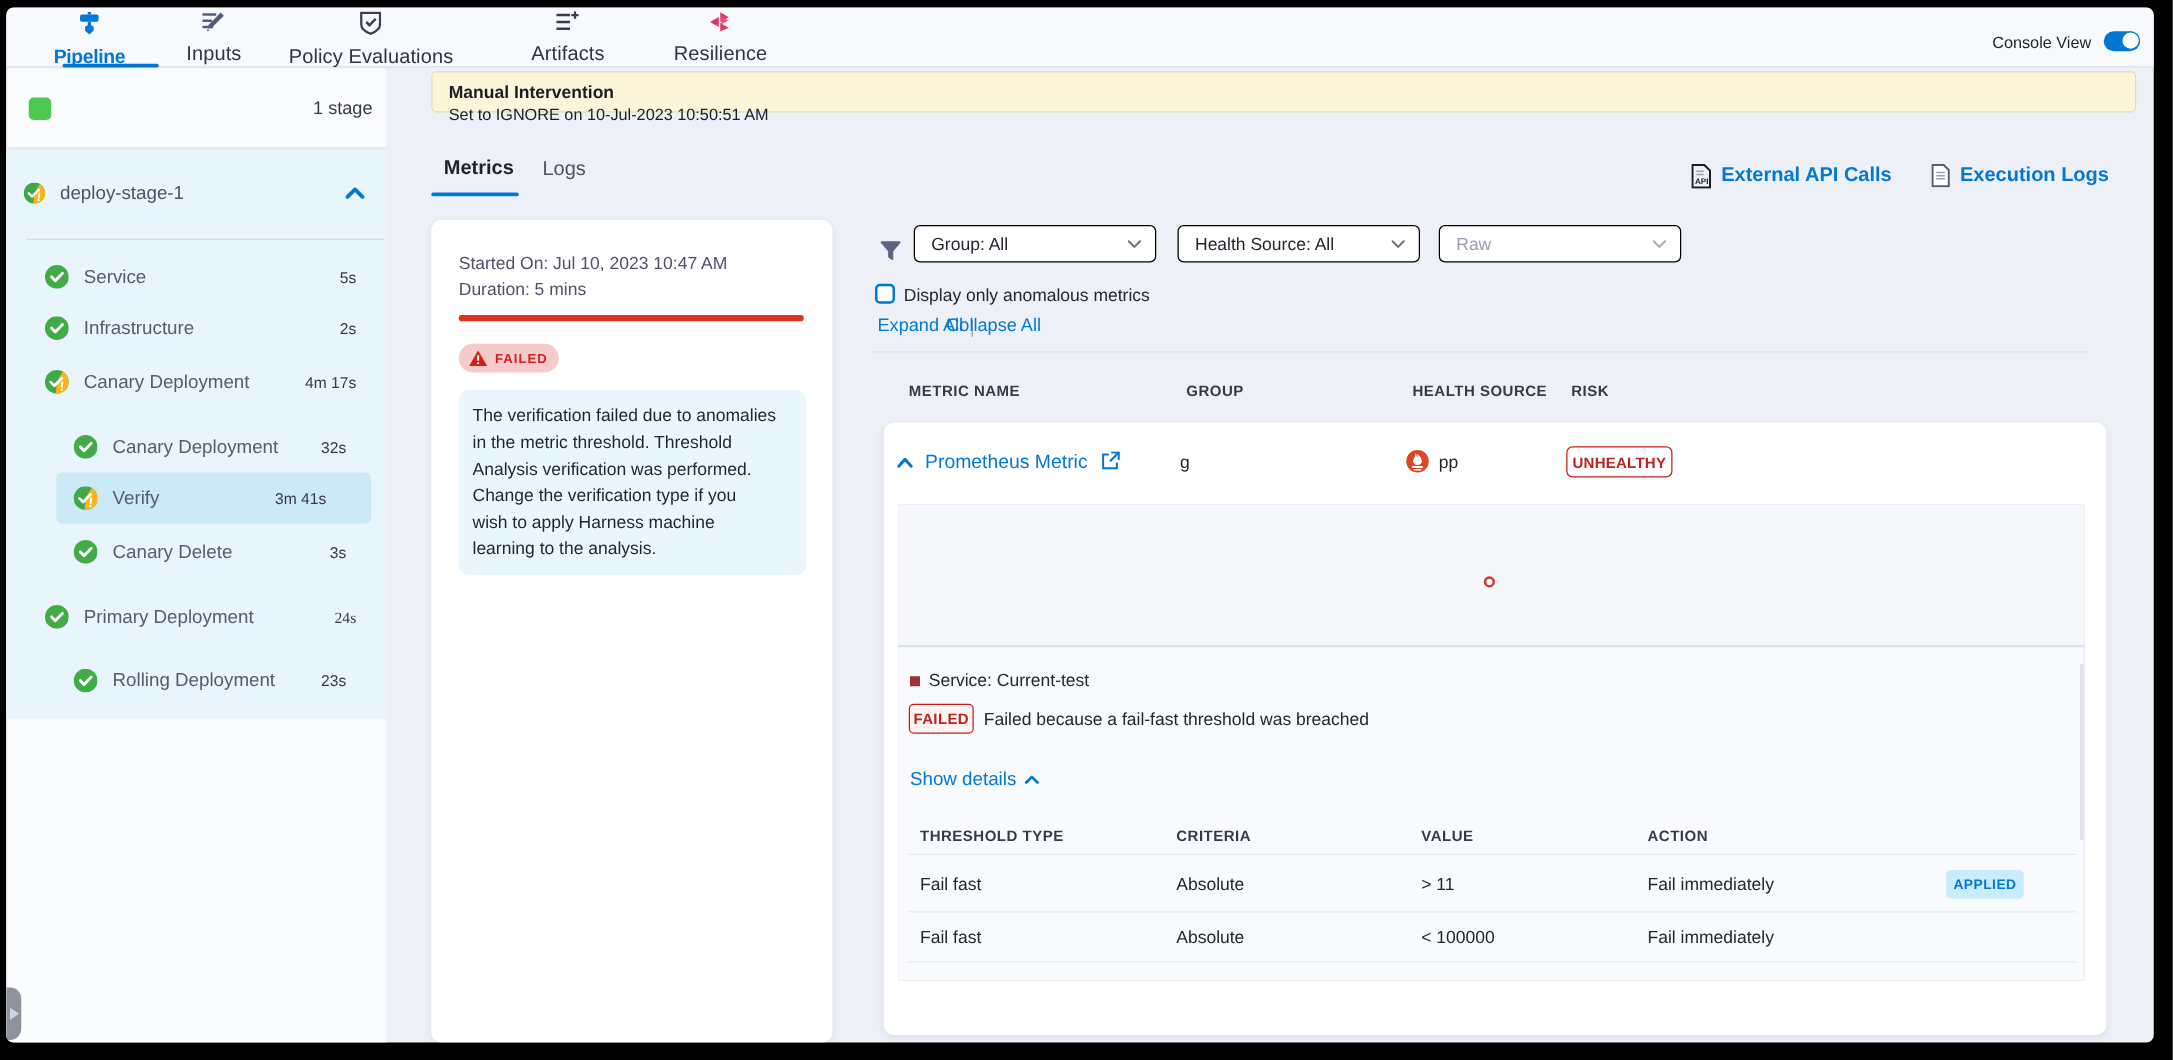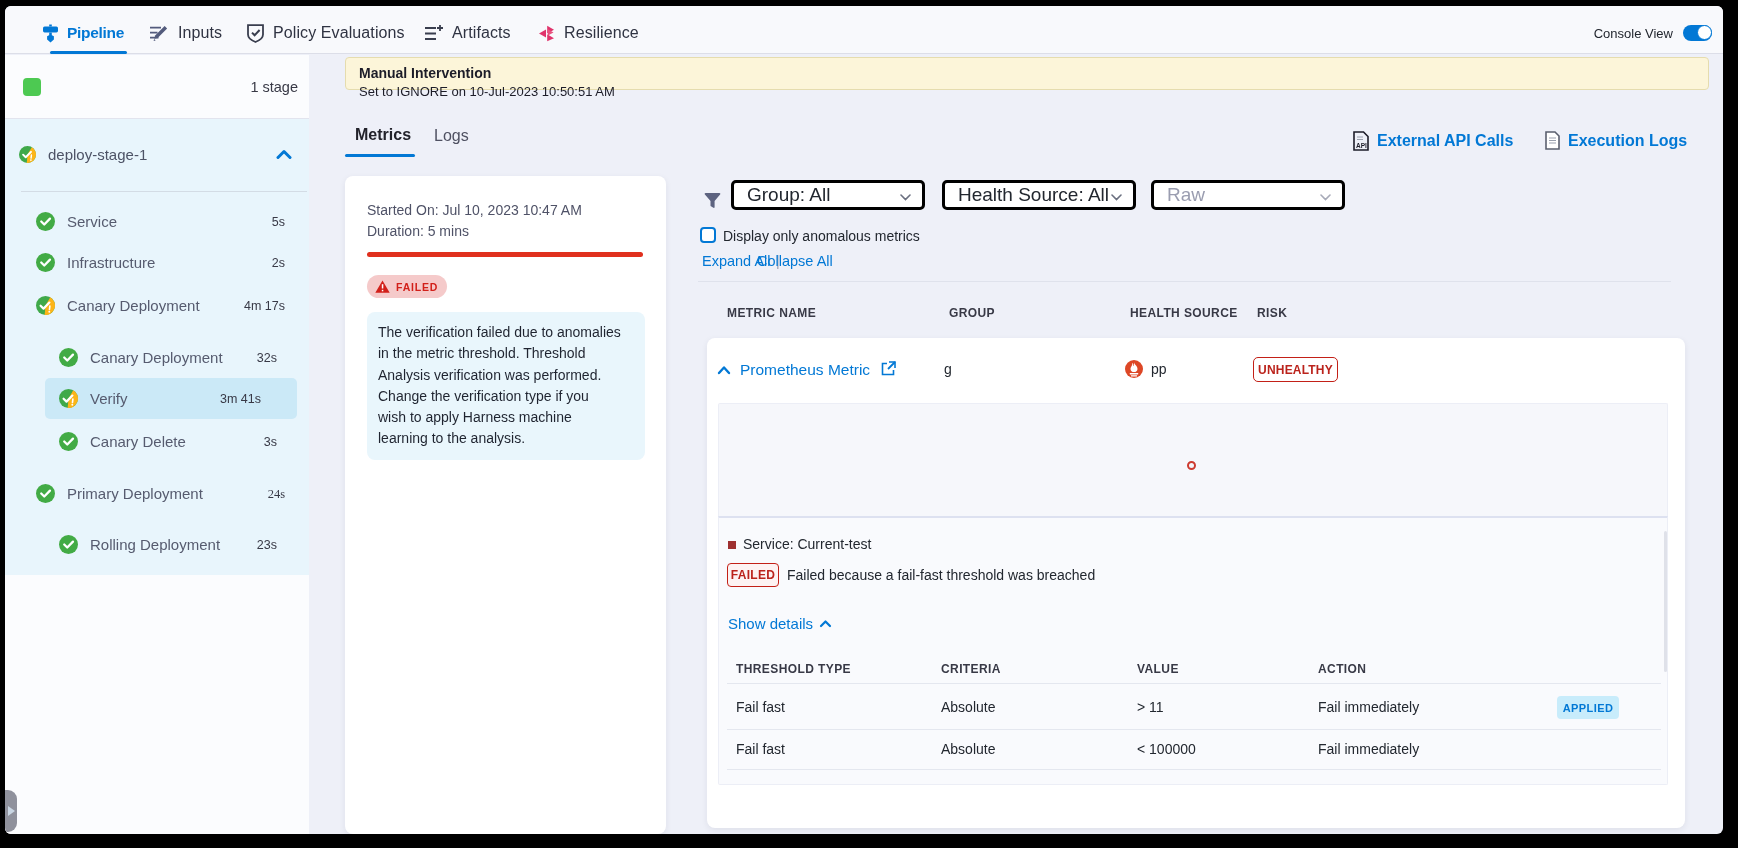--- a/index.html
+++ b/index.html
@@ -1,21 +1,21 @@
 <!DOCTYPE html>
 <html><head>
 <meta charset="utf-8">
 <style>
 * { margin:0; padding:0; box-sizing:border-box; }
 html,body { width:1738px; height:848px; background:#000; font-family:"Liberation Sans", sans-serif; overflow:hidden; }
 #app { position:absolute; left:5px; top:6px; width:1718px; height:828px; background:#eef0f8; border-radius:6px; overflow:hidden; }
 
 
 #nav { position:absolute; left:0; top:0; width:100%; height:48px; background:#f8f9fc; border-bottom:1px solid #dcdee8; }
-.navitem { position:absolute; top:3px; height:48px; display:flex; align-items:center; gap:9px; font-size:16px; font-weight:500; color:#2f3342; letter-spacing:0.1px; }
+.navitem { position:absolute; top:3px; height:48px; display:flex; align-items:center; gap:9px; font-size:16px; font-weight:500; color:#2f3342; letter-spacing:0.1px;flex-direction:column; }
 .navitem.active { color:#0278d5; font-weight:700; font-size:15.5px; letter-spacing:-0.3px; }
 #nav-underline { position:absolute; left:45px; top:45px; width:77px; height:3px; background:#0278d5; border-radius:2px; }
 #consoleview { position:absolute; right:11px; top:3px; height:48px; display:flex; align-items:center; gap:10px; font-size:13px; color:#22262e; }
 #toggle { width:29px; height:16px; background:#0278d5; border-radius:9px; position:relative; }
 #toggle::after { content:""; position:absolute; right:0px; top:0px; width:13px; height:13px; background:#fff; border:1.5px solid #0278d5; border-radius:50%; }
 
 
 #sidebar { position:absolute; left:0; top:49px; width:304px; bottom:0; background:#fbfcfe; }
 .greensq { position:absolute; left:18px; top:23px; width:18px; height:18px; background:#4dc952; border-radius:4px; }
 .onestage { position:absolute; right:11px; top:24px; font-size:14.5px; color:#383946; }
@@ -42,21 +42,21 @@
 
 #midcard { position:absolute; left:340px; top:170px; width:321px; height:658px; background:#fff; border-radius:8px; box-shadow:0 2px 6px rgba(40,41,61,0.08); }
 #midcard .started { position:absolute; left:22px; top:24px; font-size:14px; color:#4f5267; line-height:21px; }
 #redbar { position:absolute; left:22px; top:76px; width:276px; height:5px; background:#e0301e; border-radius:3px; }
 #failpill { position:absolute; left:22px; top:99px; height:23px; padding:0 9px 0 8px; background:#f5caca; border-radius:12px; display:flex; align-items:center; gap:6px; }
 #failpill span { font-size:10.5px; font-weight:700; color:#d2201a; letter-spacing:0.8px; }
 #infobox { position:absolute; left:22px; top:136px; width:278px; height:148px; background:#e9f6fc; border-radius:8px; padding:10px 11px; font-size:14px; line-height:21.3px; color:#1f2430; }
 
 
 #funnel { position:absolute; left:699px; top:186px; }
-.dd { position:absolute; top:174px; width:194px; height:30px; background:#fff; border:3px solid #000000; border-radius:5px; display:flex; align-items:center; padding:0 13px; font-size:19px; font-weight:500; color:#22272f; }
+.dd { position:absolute; top:174px; width:194px; height:30px; background:#fff; border:1px solid #000000; border-radius:5px; display:flex; align-items:center; padding:0 13px; font-size:14px; font-weight:500; color:#22272f; }
 .dd svg { position:absolute; right:11px; top:11px; }
 .cb { position:absolute; left:695px; top:221px; width:16px; height:16px; border:2px solid #0278d5; border-radius:4px; background:#fff; }
 .cblabel { position:absolute; left:718px; top:222px; font-size:14px; color:#22272f; }
 .bluelink { position:absolute; top:247px; font-size:14.5px; font-weight:500; color:#0278d5; }
 #linkpipe { position:absolute; left:771px; top:247px; color:#9a9db0; font-size:14px; }
 #divider1 { position:absolute; left:693px; top:275px; width:973px; height:1px; background:#dfe2ec; }
 .colhdr { position:absolute; top:300px; font-size:12px; font-weight:700; color:#383946; letter-spacing:0.4px; }
 
 
 #rightcard { position:absolute; left:702px; top:332px; width:978px; height:490px; background:#fff; border-radius:8px; box-shadow:0 2px 6px rgba(40,41,61,0.08); }
@@ -95,21 +95,21 @@
     <div class="navitem" style="left:144px;">
       <svg width="20" height="17" viewBox="0 0 20 17" fill="none" stroke="#535b7c" stroke-width="1.9">
           <path d="M1 2.6 h11"></path>
           <path d="M1 7.6 h7.5"></path>
           <path d="M1 12.6 h8.5"></path>
           <path d="M15.6 1 l2.5 2.5 L8.6 13 l-3.3 0.8 0.8-3.3z" fill="#535b7c" stroke="none"></path>
           <path d="M4.6 15.9 l2-0.5 -1.5-1.5z" fill="#535b7c" stroke="none"></path>
         </svg>
       <span>Inputs</span>
     </div>
-    <div class="navitem" style="left:242px;">
+    <div class="navitem" style="left:226px;">
       <svg width="17" height="19" viewBox="0 0 17 19" fill="none" stroke="#393e4e" stroke-width="1.8">
           <path d="M1 1.2 h15 v9.3 c0 3.6-3.2 5.8-7.5 7.5 C4.2 16.3 1 14.1 1 10.5z"></path>
           <path d="M5 8.6 l2.6 2.6 5-5.2" stroke-width="2"></path>
         </svg>
       <span>Policy Evaluations</span>
     </div>
     <div class="navitem" style="left:420px;">
       <svg width="18" height="17" viewBox="0 0 18 17" fill="none" stroke="#393e4e" stroke-width="2">
           <path d="M0 3 h11"></path>
           <path d="M0 8.5 h11"></path>

